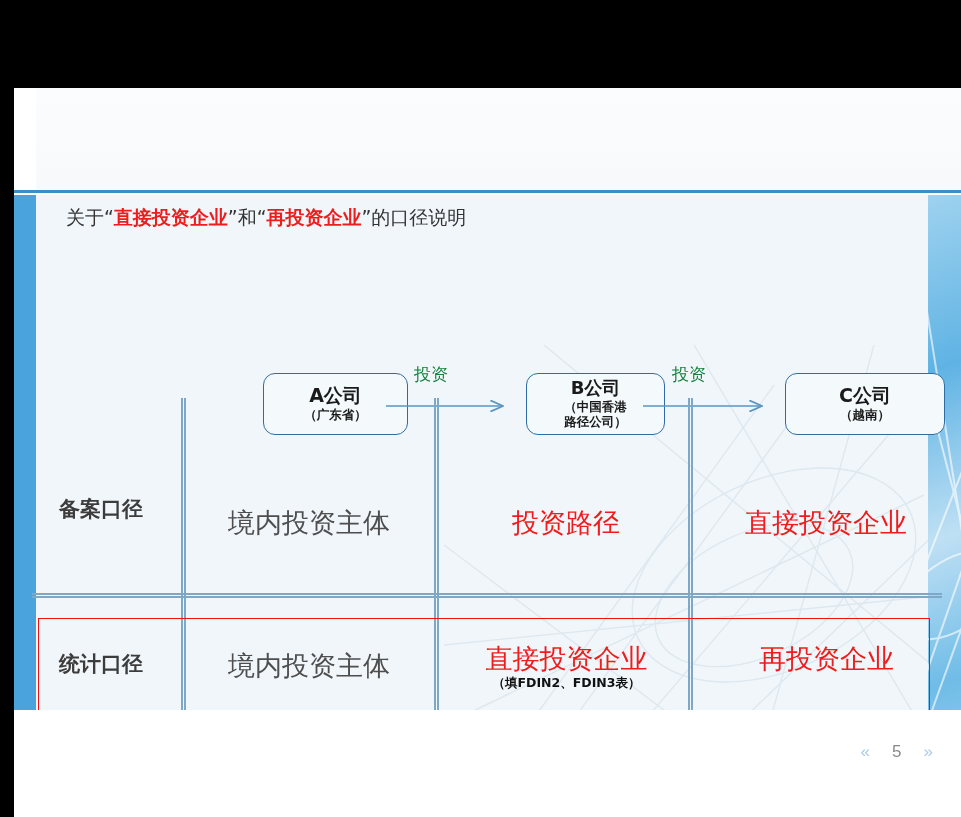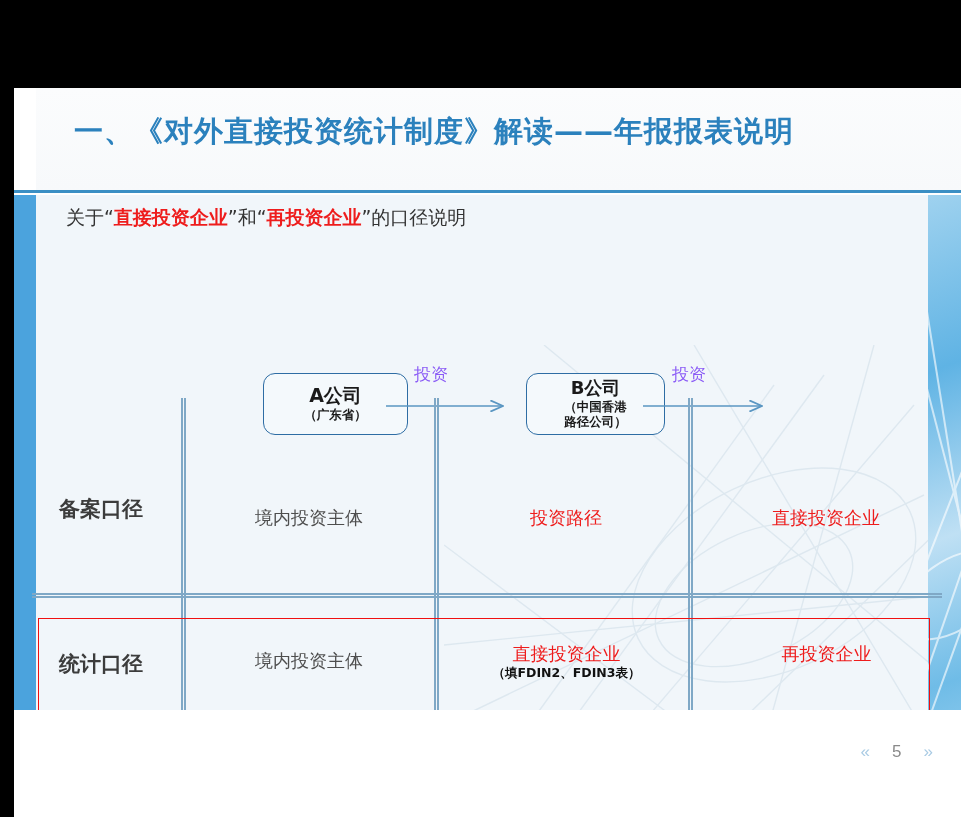--- a/index.html
+++ b/index.html
@@ -37,34 +37,34 @@
   .bg-art{position:absolute;left:430px;top:150px;width:500px;height:470px;opacity:0.30;overflow:hidden;}
 
   
   .cbox{position:absolute;border:1.6px solid #2e6da4;border-radius:12px;background:#f4f9fc;
     display:flex;flex-direction:column;align-items:center;justify-content:center;margin-left:20px;}
   .cbox .nm{font-size:19px;font-weight:bold;color:#1a1a1a;line-height:1.15;
     font-family:"DejaVu Sans","Liberation Sans",sans-serif;}
   .cbox .sub{font-size:12.5px;font-weight:bold;color:#1a1a1a;line-height:1.25;text-align:center;
     font-family:"DejaVu Sans","Liberation Sans",sans-serif;}
 
-  .arrow-label{position:absolute;font-size:17px;color:#8b5cf6;
+  .arrow-label{position:absolute;font-size:17px;color:#15803d;
     font-family:"DejaVu Sans","Liberation Sans",sans-serif;white-space:nowrap;}
 
   
   .subtitle{position:absolute;left:52px;top:10px;font-size:19px;color:#333;white-space:nowrap;
     font-family:"DejaVu Sans","Liberation Sans",sans-serif;}
   .subtitle .hl{color:#ee1c1c;font-weight:bold;}
 
   
   .rowlabel{position:absolute;font-size:21px;font-weight:bold;color:#3c3c3c;white-space:nowrap;
     font-family:"DejaVu Sans","Liberation Sans",sans-serif;}
   .cell{position:absolute;text-align:center;white-space:nowrap;
     font-family:"DejaVu Sans","Liberation Sans",sans-serif;}
-  .cell .main{font-size:18px;line-height:1.2;}
+  .cell .main{font-size:27px;line-height:1.2;}
   .cell .note{font-size:12.5px;font-weight:bold;color:#111;line-height:1.3;margin-top:0;}
   .gray{color:#4e4e4e;}
   .red{color:#ee1c1c;}
 
   
   .vsep{position:absolute;width:5px;
     background-image:
       linear-gradient(#7fa8c6 0 0),
       linear-gradient(#7fa8c6 0 0);
     background-size:1.6px 8px,1.6px 8px;
@@ -94,21 +94,20 @@
   .noteband{position:absolute;left:0px;top:518px;width:947px;height:104px;background:#f1f6fa;}
 </style>
 </head>
 <body>
 
 <div id="slide">
 
   <div class="page">
 
     <div class="header-band"></div>
-    <div class="slide-title">一、《对外直接投资统计制度》解读——年报报表说明</div>
     <div class="header-rule"></div>
     <div class="header-rule2"></div>
 
     <div class="content">
 
       <div class="left-bar"></div>
 
       <div class="bg-art">
         <svg width="500" height="470" viewBox="0 0 500 470">
           <g stroke="#9bb8cc" stroke-width="1.4" fill="none" opacity="0.75">
@@ -150,20 +149,24 @@
         <div class="nm">A公司</div>
         <div class="sub">（广东省）</div>
       </div>
 
       <div class="cbox" style="left:492px;top:178px;width:137px;height:60px;">
         <div class="nm" style="font-size:18px;">B公司</div>
         <div class="sub" style="white-space:pre-line;">（中国香港
 路径公司）</div>
       </div>
 
+      <div class="cbox" style="left:751px;top:178px;width:158px;height:60px;">
+        <div class="nm">C公司</div>
+        <div class="sub">（越南）</div>
+      </div>
 
       <svg style="position:absolute;left:0;top:0;" width="947" height="622">
         <defs>
           <marker id="ah" markerWidth="10" markerHeight="8" refX="9" refY="4" orient="auto">
             <path d="M0,0 L9,4 L0,8" fill="none" stroke="#5a96c2" stroke-width="1.3"></path>
           </marker>
         </defs>
         <line x1="372" y1="211" x2="489" y2="211" stroke="#5a96c2" stroke-width="1.4" marker-end="url(#ah)"></line>
         <line x1="629" y1="211" x2="748" y2="211" stroke="#5a96c2" stroke-width="1.4" marker-end="url(#ah)"></line>
       </svg>

